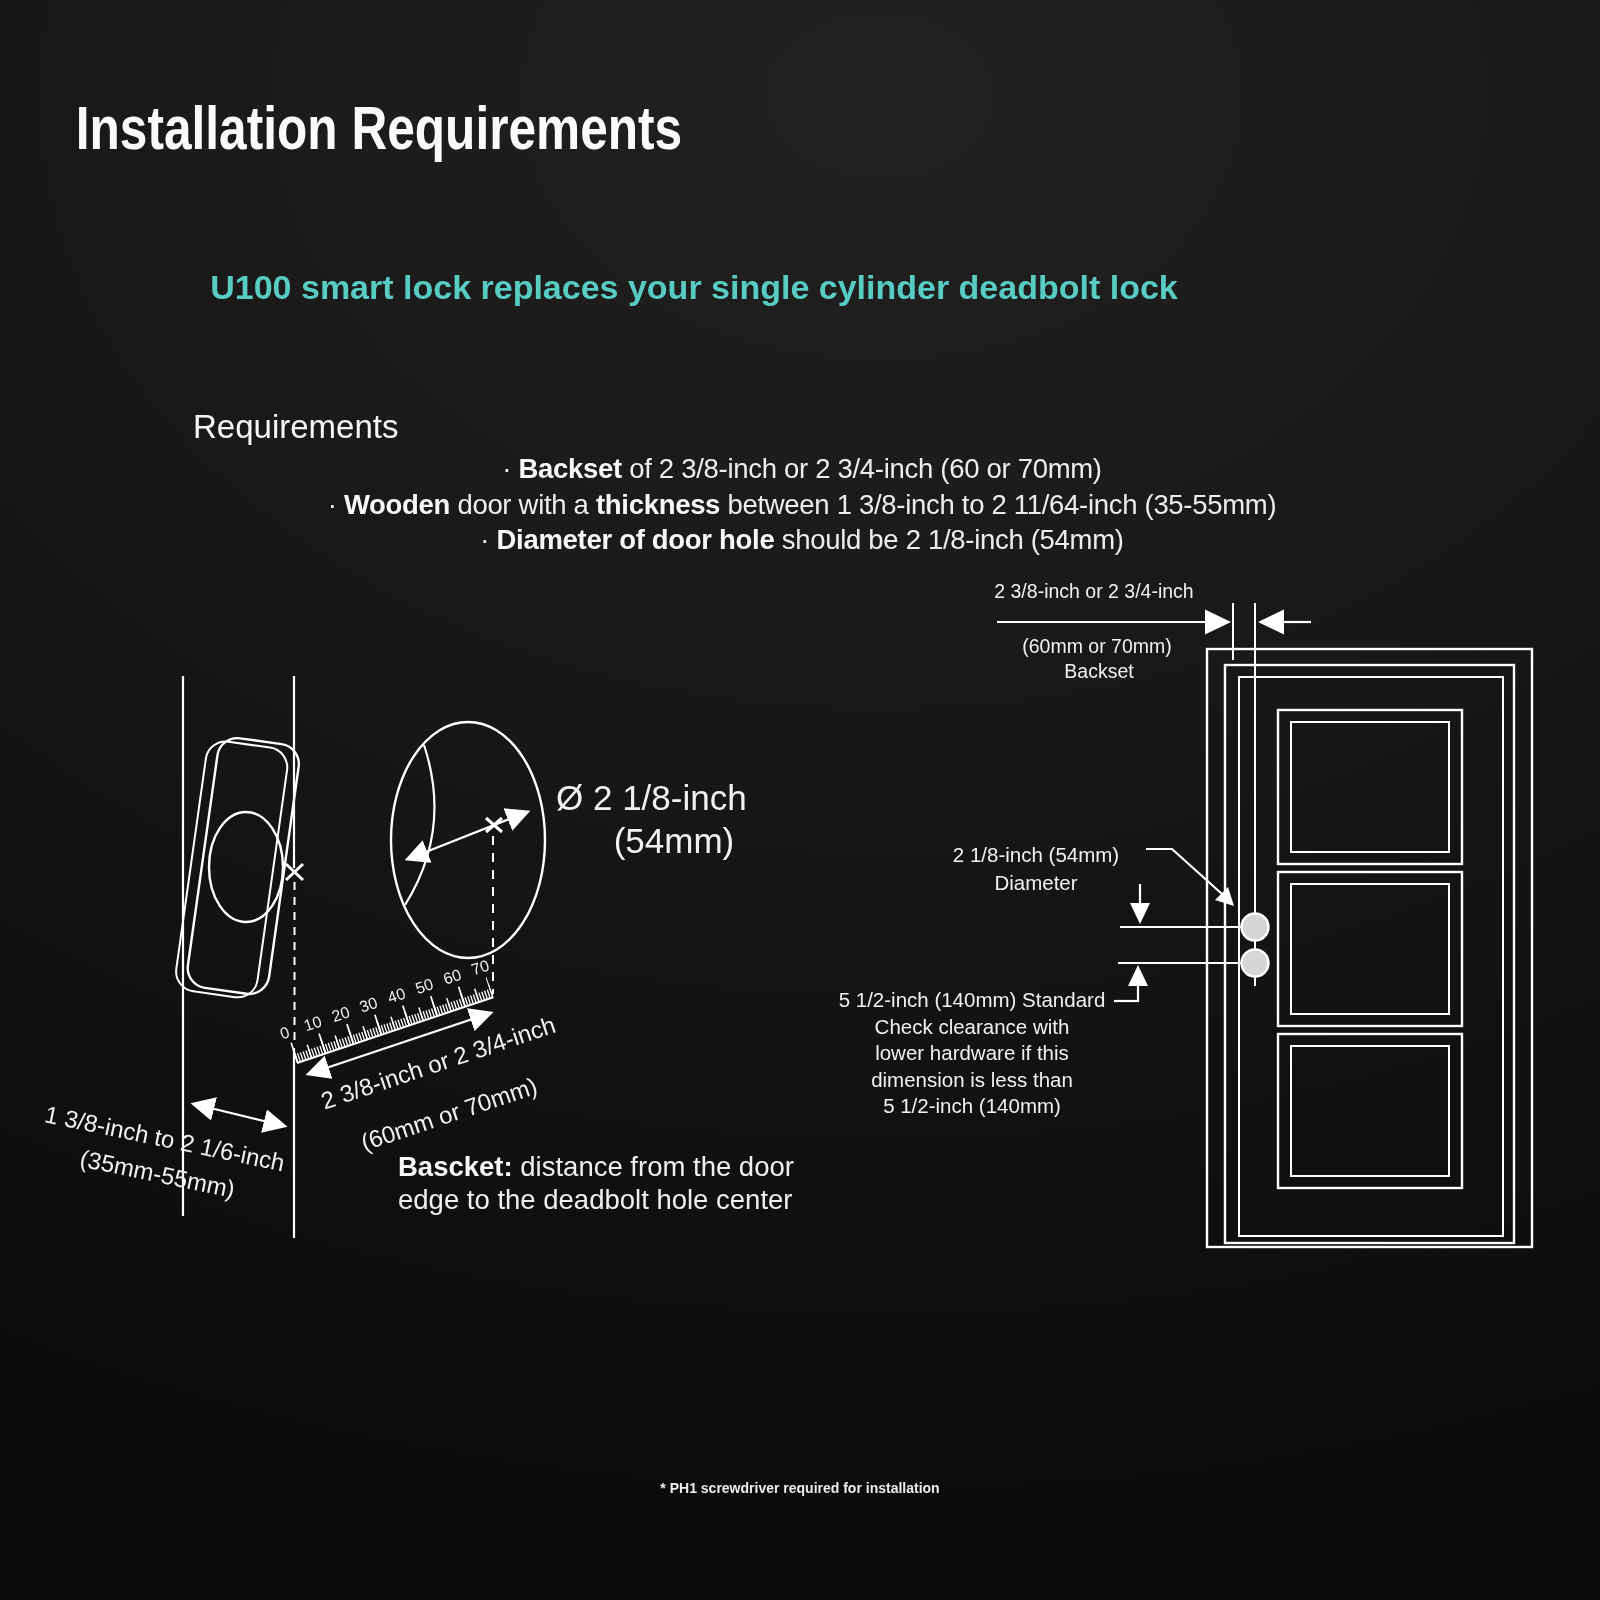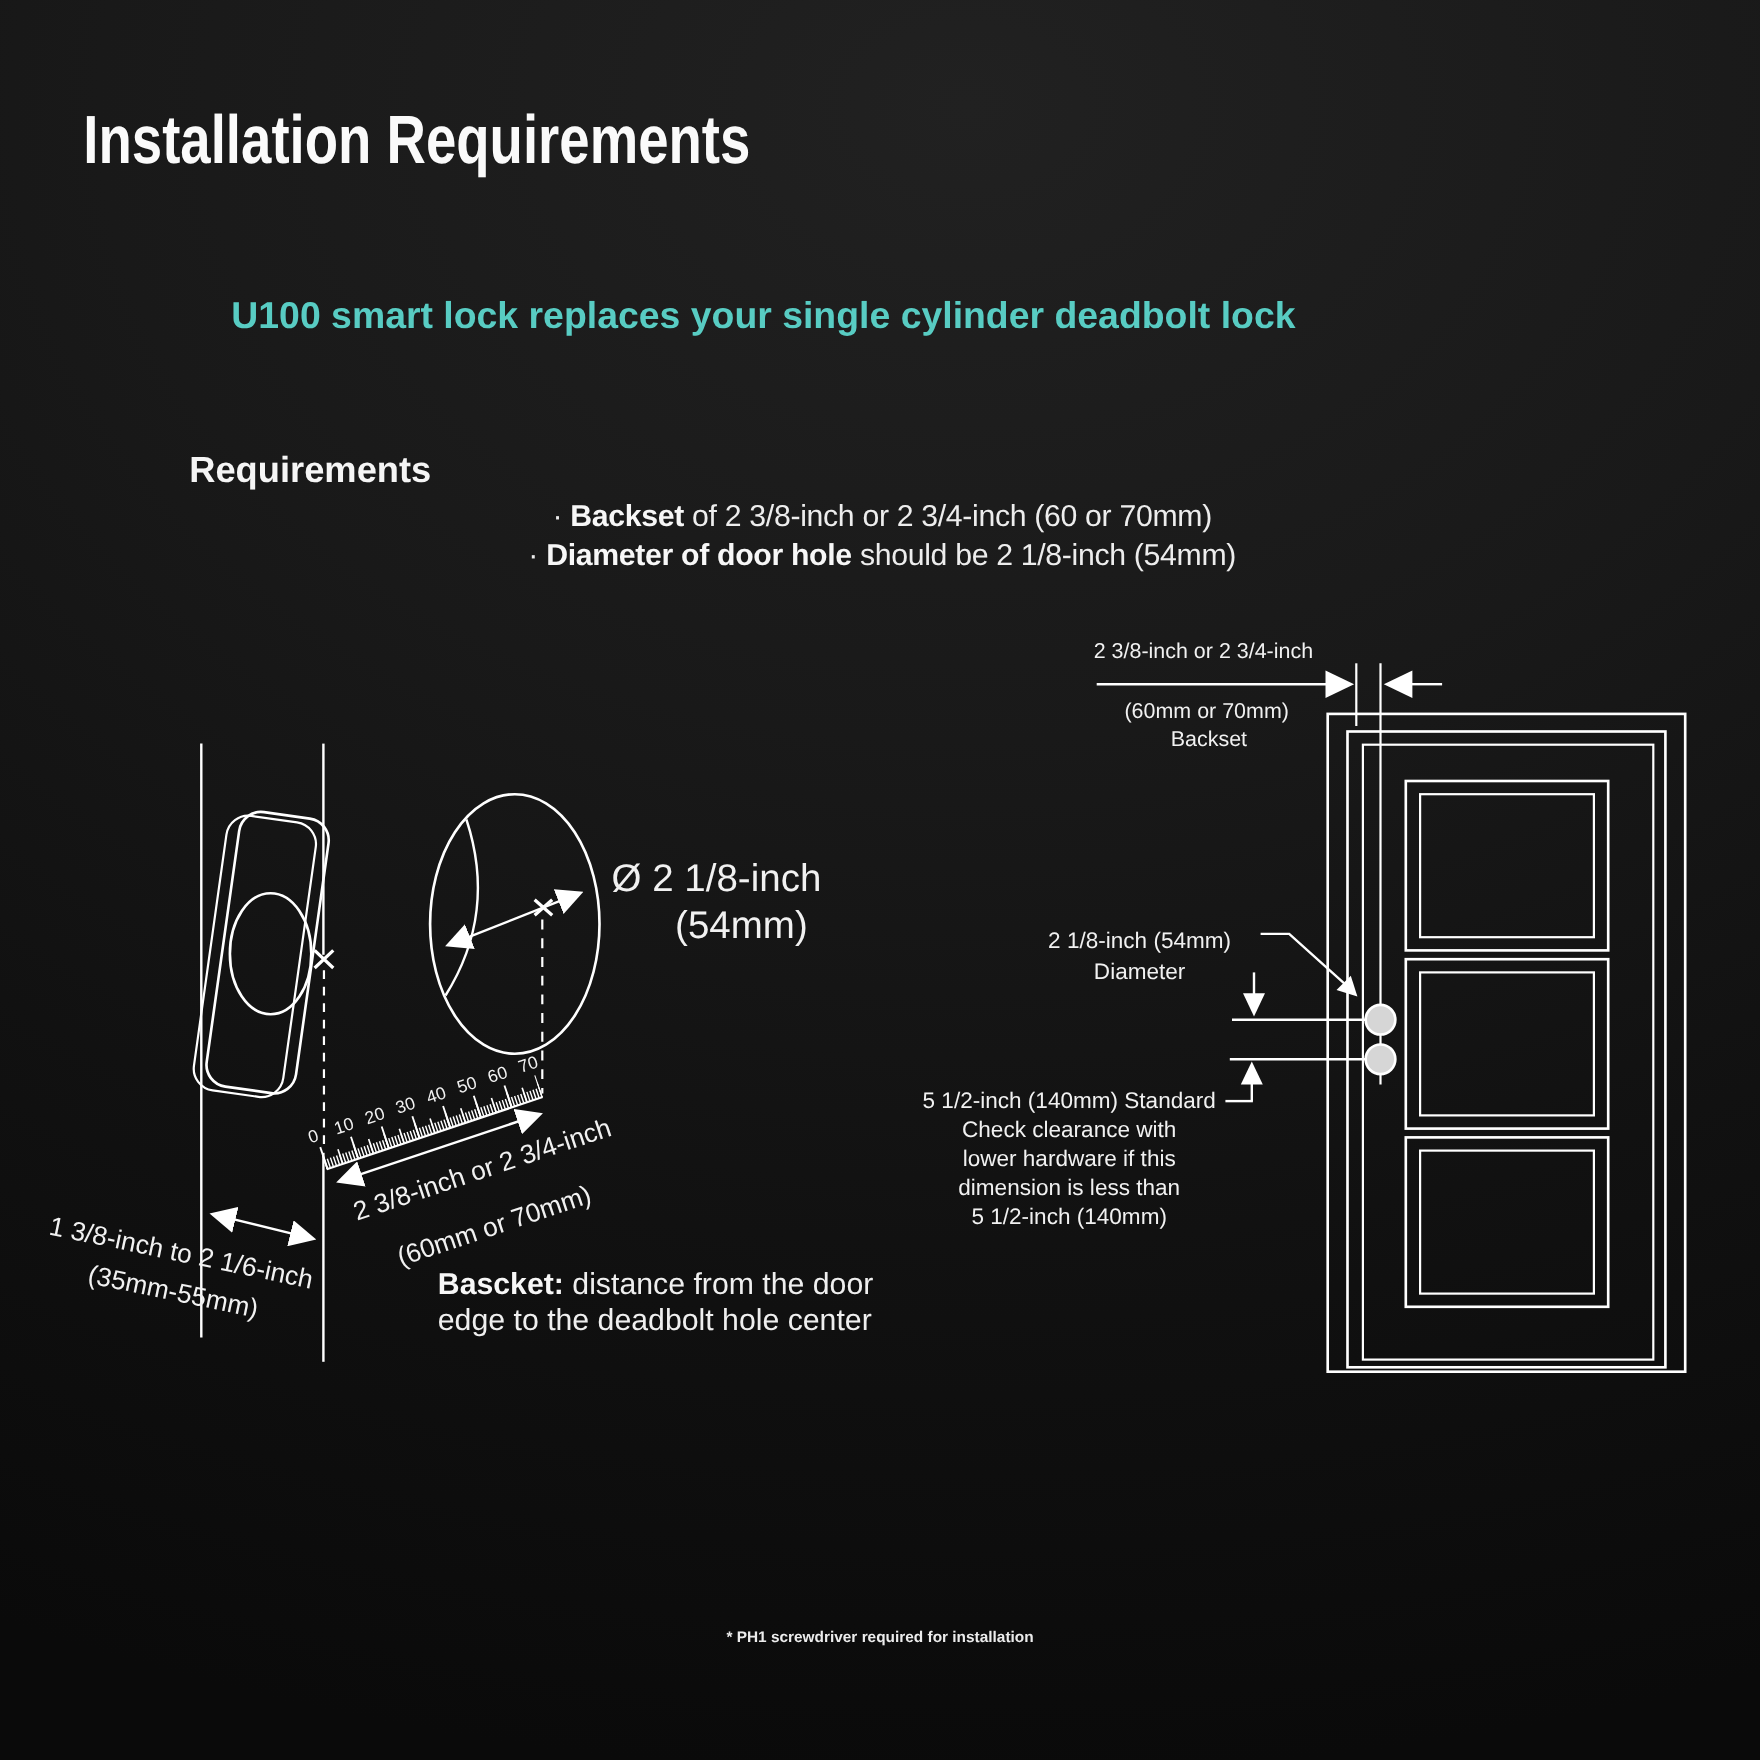--- a/index.html
+++ b/index.html
@@ -13,21 +13,21 @@
   .title-wrap{top:95px;left:0;width:1600px;}
   .title{
     display:inline-block;font-size:62px;line-height:66px;font-weight:700;color:#fafafa;
     transform:scaleX(0.80);transform-origin:center;white-space:nowrap;
   }
   .subtitle-wrap{top:268px;left:0;width:1388px;text-align:center;}
   .subtitle{
     display:inline-block;font-size:34px;line-height:38px;font-weight:700;color:#58ccc3;white-space:nowrap;
   }
   .req{left:172px;top:409px;width:1260px;}
-  .req-heading{font-size:33px;font-weight:700;line-height:36px;color:#f5f5f5;}
+  .req-heading{font-size:33px;font-weight:400;line-height:36px;color:#f5f5f5;margin-left:21px;}
   .req-list{margin-top:6px;font-size:27.5px;line-height:35.5px;letter-spacing:-0.3px;color:#ededed;}
   .req-line{white-space:nowrap;text-align:center;}
   .b{font-weight:700;color:#f7f7f7;}
   .caption{left:398px;top:1150px;font-size:27.5px;line-height:33px;color:#efefef;white-space:nowrap;}
   .footer{left:0;top:1476px;width:1600px;text-align:center;font-size:14px;line-height:25.5px;font-weight:700;color:#ececec;}
   svg text{fill:#f1f1f1;font-family:"Liberation Sans","DejaVu Sans",sans-serif;}
   svg .ln{stroke:#ffffff;fill:none;}
 </style>
 </head>
 <body>
@@ -39,20 +39,21 @@
   </div>
 
   <div class="abs subtitle-wrap">
     <span class="subtitle">U100 smart lock replaces your single cylinder deadbolt lock</span>
   </div>
 
   <div class="abs req">
     <div class="req-heading">Requirements</div>
     <div class="req-list">
       <div class="req-line"><span>· </span><span class="b">Backset</span><span> of 2 3/8-inch or 2 3/4-inch (60 or 70mm)</span></div>
+      <div class="req-line"><span>· </span><span class="b">Wooden</span><span> door with a </span><span class="b">thickness</span><span> between 1 3/8-inch to 2 11/64-inch (35-55mm)</span></div>
       <div class="req-line"><span>· </span><span class="b">Diameter of door hole</span><span> should be 2 1/8-inch (54mm)</span></div>
     </div>
   </div>
 
   <svg class="abs" style="left:0;top:0" width="1600" height="1600" viewBox="0 0 1600 1600">
     <defs>
       <marker id="ah" viewBox="0 0 10 10" refX="8.5" refY="5" markerWidth="11" markerHeight="11" orient="auto-start-reverse">
         <path d="M0,0 L10,5 L0,10 Z" fill="#ffffff"></path>
       </marker>
     </defs>

